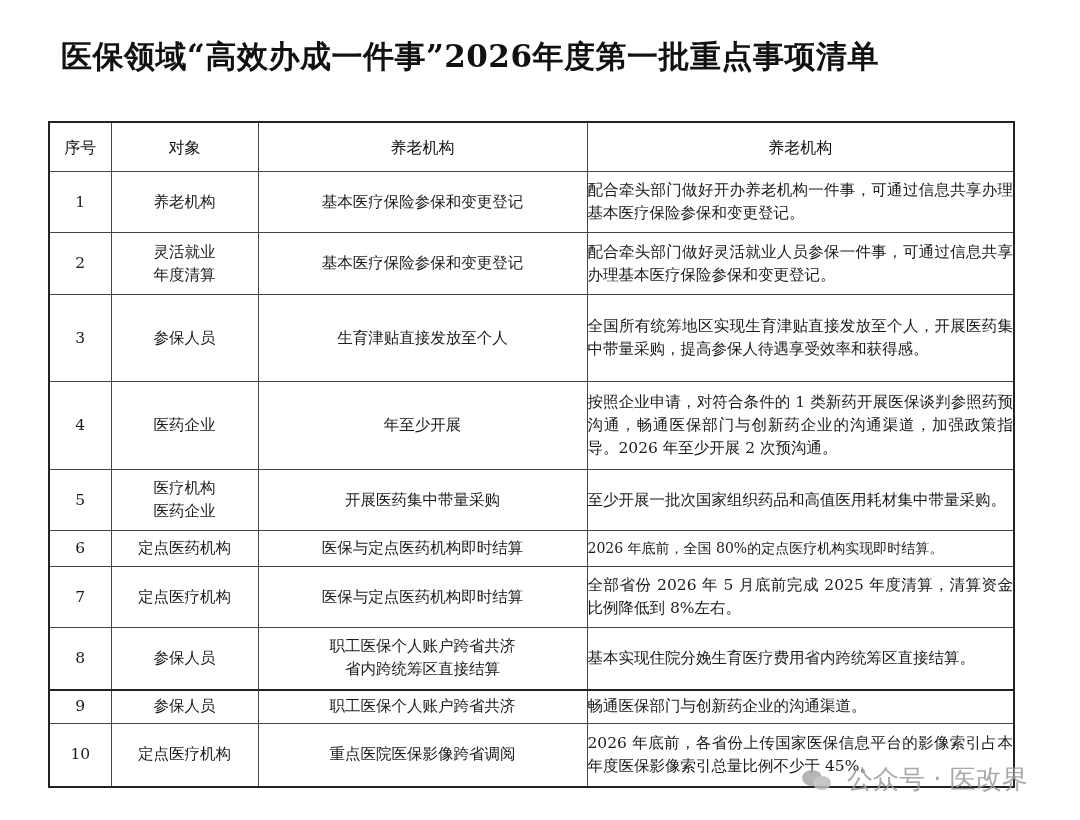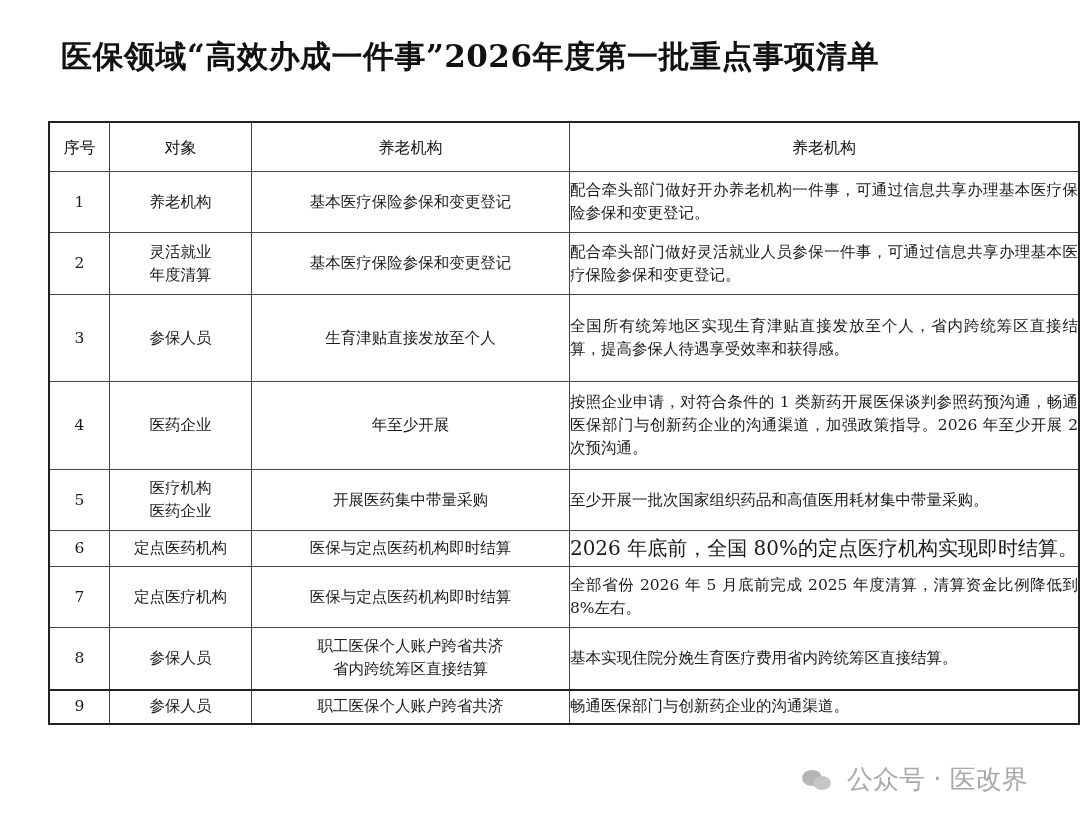--- a/index.html
+++ b/index.html
@@ -55,60 +55,66 @@
       <td class="c-num">2</td>
       <td class="c-target" style="white-space:pre-line">灵活就业
 年度清算</td>
       <td class="c-item">基本医疗保险参保和变更登记</td>
       <td class="c-desc">配合牵头部门做好灵活就业人员参保一件事，可通过信息共享办理基本医疗保险参保和变更登记。</td>
     </tr>
     <tr style="height:87px">
       <td class="c-num">3</td>
       <td class="c-target">参保人员</td>
       <td class="c-item">生育津贴直接发放至个人</td>
-      <td class="c-desc">全国所有统筹地区实现生育津贴直接发放至个人，省内跨统筹区直接结算，提高参保人待遇享受效率和获得感。</td>
+      <td class="c-desc">全国所有统筹地区实现生育津贴直接发放至个人，开展医药集中带量采购，提高参保人待遇享受效率和获得感。</td>
     </tr>
     <tr style="height:88px">
       <td class="c-num">4</td>
       <td class="c-target">医药企业</td>
       <td class="c-item">年至少开展</td>
       <td class="c-desc">按照企业申请，对符合条件的 1 类新药开展医保谈判参照药预沟通，畅通医保部门与创新药企业的沟通渠道，加强政策指导。2026 年至少开展 2 次预沟通。</td>
     </tr>
     <tr style="height:61px">
       <td class="c-num">5</td>
       <td class="c-target" style="white-space:pre-line">医疗机构
 医药企业</td>
       <td class="c-item">开展医药集中带量采购</td>
       <td class="c-desc">至少开展一批次国家组织药品和高值医用耗材集中带量采购。</td>
     </tr>
     <tr style="height:36px">
       <td class="c-num">6</td>
       <td class="c-target">定点医药机构</td>
       <td class="c-item">医保与定点医药机构即时结算</td>
-      <td class="c-desc" style="white-space:nowrap;font-size:20px">2026 年底前，全国 80%的定点医疗机构实现即时结算。</td>
+      <td class="c-desc" style="white-space:nowrap;font-size:14px">2026 年底前，全国 80%的定点医疗机构实现即时结算。</td>
     </tr>
     <tr style="height:61px">
       <td class="c-num">7</td>
       <td class="c-target">定点医疗机构</td>
       <td class="c-item">医保与定点医药机构即时结算</td>
       <td class="c-desc">全部省份 2026 年 5 月底前完成 2025 年度清算，清算资金比例降低到 8%左右。</td>
     </tr>
     <tr style="height:62px">
       <td class="c-num">8</td>
       <td class="c-target">参保人员</td>
       <td class="c-item" style="white-space:pre-line">职工医保个人账户跨省共济
 省内跨统筹区直接结算</td>
       <td class="c-desc">基本实现住院分娩生育医疗费用省内跨统筹区直接结算。</td>
     </tr>
     <tr class="thick-top" style="height:34px">
       <td class="c-num">9</td>
       <td class="c-target">参保人员</td>
       <td class="c-item">职工医保个人账户跨省共济</td>
       <td class="c-desc">畅通医保部门与创新药企业的沟通渠道。</td>
     </tr>
+    <tr style="height:63px">
+      <td class="c-num">10</td>
+      <td class="c-target">定点医疗机构</td>
+      <td class="c-item">重点医院医保影像跨省调阅</td>
+      <td class="c-desc">2026 年底前，各省份上传国家医保信息平台的影像索引占本年度医保影像索引总量比例不少于 45%。</td>
+    </tr>
   </tbody>
 </table>
 
 <div class="watermark">
   <span class="wm-icon">
       <span class="b1"></span>
       <span class="b2"></span>
     </span>
   <span>公众号 · 医改界</span>
 </div>

